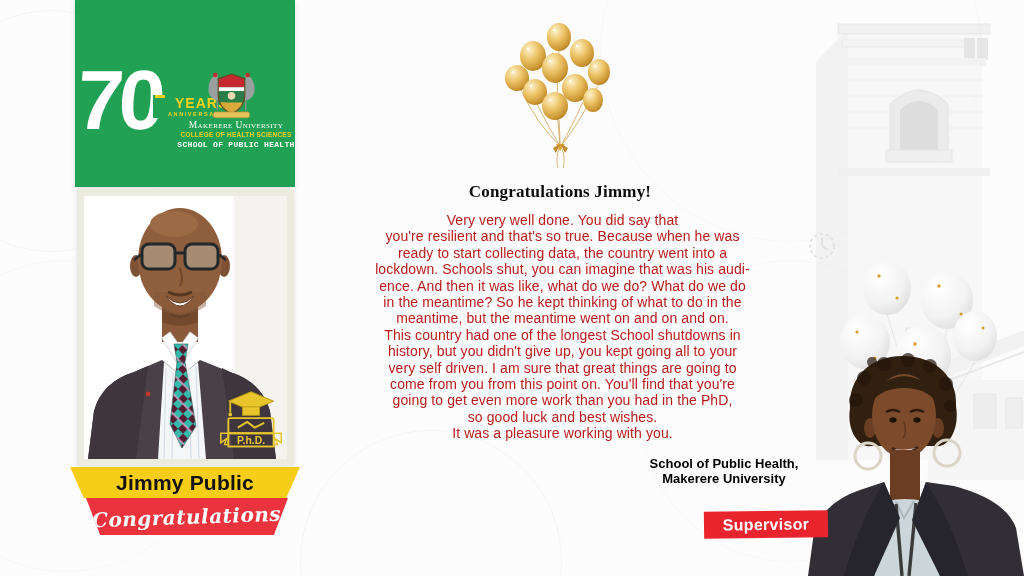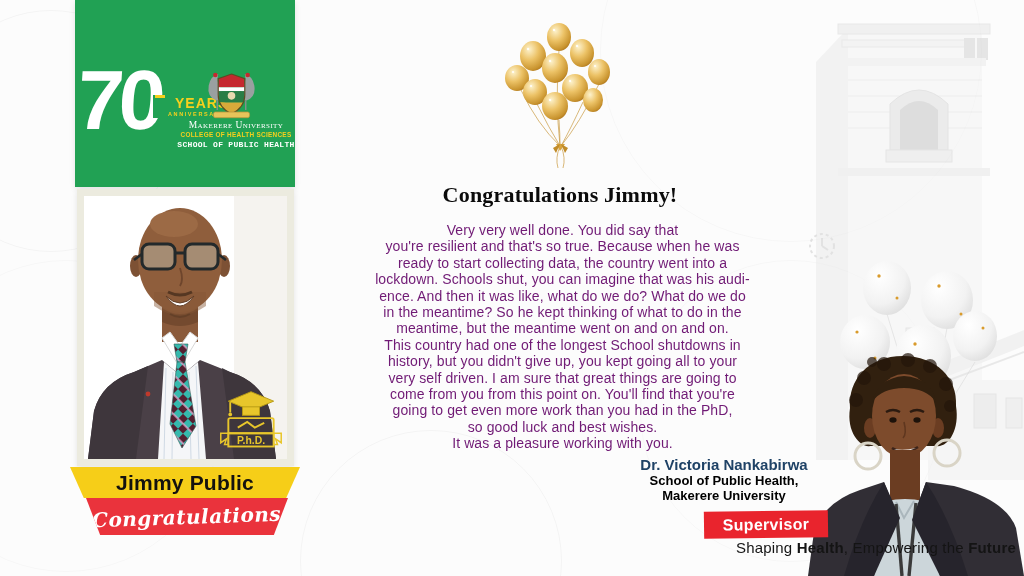--- a/index.html
+++ b/index.html
@@ -26,22 +26,22 @@
   .phd-emblem{position:absolute;right:2px;bottom:4px;}
 
   
   .yellow-banner{position:absolute;left:70px;top:467px;width:230px;height:31px;background:#f6ce18;clip-path:polygon(0 0,100% 0,94% 100%,6% 100%);display:flex;align-items:center;justify-content:center;}
   .yellow-banner span{font-size:21px;font-weight:900;color:#14120f;letter-spacing:.2px;}
   .red-banner{position:absolute;left:86px;top:498px;width:202px;height:37px;background:#ea333c;clip-path:polygon(0 0,100% 0,93% 100%,7% 100%);display:flex;align-items:center;justify-content:center;}
   .red-banner span{font-family:"DejaVu Serif",serif;font-style:italic;font-weight:700;font-size:20px;color:#fff;transform:rotate(-2deg);letter-spacing:.5px;}
 
   
   .gold-balloons{position:absolute;left:503px;top:20px;}
-  .heading{position:absolute;left:350px;top:182px;width:420px;margin:0;text-align:center;font-family:"Liberation Serif",serif;font-weight:700;font-size:22px;color:#0b0b0b;letter-spacing:.2px;}
-  .message{position:absolute;left:340px;top:222px;width:445px;text-align:center;font-size:14px;line-height:16.4px;color:#701a75;font-weight:500;white-space:pre-line;letter-spacing:.1px;}
+  .heading{position:absolute;left:350px;top:182px;width:420px;margin:0;text-align:center;font-family:"Liberation Serif",serif;font-weight:700;font-size:17px;color:#0b0b0b;letter-spacing:.2px;}
+  .message{position:absolute;left:340px;top:212px;width:445px;text-align:center;font-size:14px;line-height:16.4px;color:#b91c1c;font-weight:500;white-space:pre-line;letter-spacing:.1px;}
 
   
   .attribution{position:absolute;left:618px;top:456px;width:212px;text-align:center;z-index:6;}
   .attr-name{font-size:15px;font-weight:800;color:#1f4266;line-height:17px;}
   .attr-line{font-size:13px;font-weight:700;color:#000000;line-height:15px;}
   .badge{position:absolute;left:704px;top:511px;width:124px;height:27px;background:#e9242d;z-index:7;display:flex;align-items:center;justify-content:center;transform:rotate(-.8deg);}
   .badge span{font-size:16px;font-weight:800;color:#fff;letter-spacing:.3px;}
 
   
   .tower{position:absolute;left:778px;top:0;z-index:0;}
@@ -333,23 +333,21 @@
 meantime, but the meantime went on and on and on.
 This country had one of the longest School shutdowns in
 history, but you didn't give up, you kept going all to your
 very self driven. I am sure that great things are going to
 come from you from this point on. You'll find that you're
 going to get even more work than you had in the PhD,
 so good luck and best wishes.
 It was a pleasure working with you.</div>
 
   <div class="attribution">
-    <div class="attr-name">Dr. Victoria Nankabirwa</div>
     <div class="attr-line">School of Public Health,</div>
     <div class="attr-line">Makerere University</div>
   </div>
   <div class="badge">
     <span>Supervisor</span>
   </div>
 
-  <div class="tagline"><span>Shaping </span><b>Health</b><span>, Empowering the </span><b>Future</b></div>
 
 </div>
 
 </body></html>

